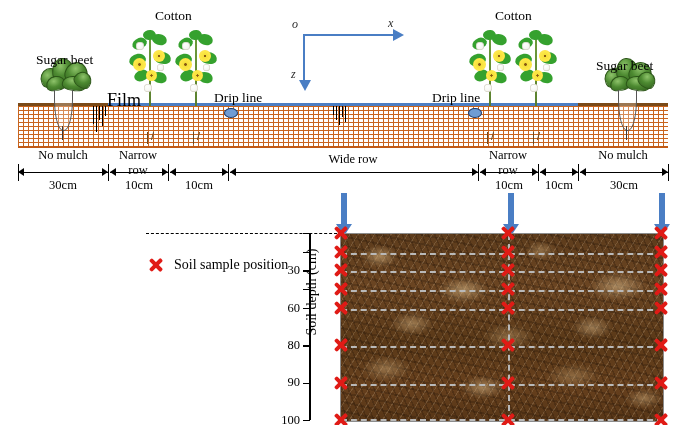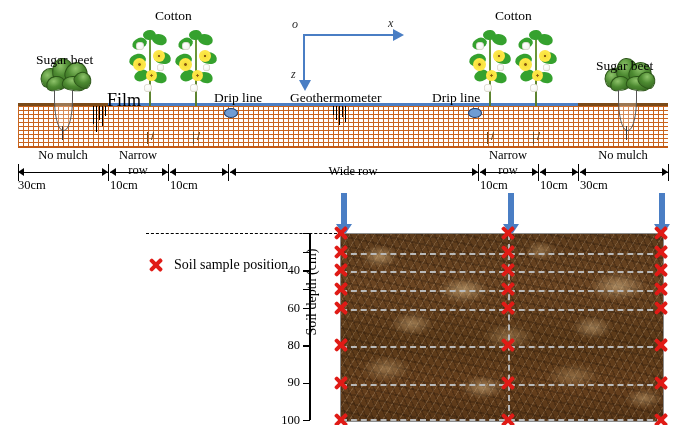--- a/index.html
+++ b/index.html
@@ -71,21 +71,21 @@
 
   
   #ruler{position:absolute;left:0;top:148px;width:572px;height:46px;}
   .rulename{position:absolute;font-size:12.5px;text-align:center;}
   .dimline{position:absolute;height:1px;background:#000;top:24px;}
   .tickv{position:absolute;width:1px;background:#000;top:16px;height:17px;}
   .arr-l{position:absolute;top:20px;width:0;height:0;
      border-right:6px solid #000;border-top:4px solid transparent;border-bottom:4px solid transparent;}
   .arr-r{position:absolute;top:20px;width:0;height:0;
      border-left:6px solid #000;border-top:4px solid transparent;border-bottom:4px solid transparent;}
-  .dimtext{position:absolute;top:30px;font-size:12.5px;text-align:left;}
+  .dimtext{position:absolute;top:30px;font-size:12.5px;text-align:center;}
 
   
   .linkarrow{position:absolute;width:6px;background:#4a7ec4;top:193px;height:34px;}
   .linkhead{position:absolute;width:0;height:0;top:224px;
      border-top:12px solid #4a7ec4;border-left:8px solid transparent;border-right:8px solid transparent;}
 
   
   #profile{position:absolute;left:0;top:200px;width:686px;height:225px;}
 
   #dashline{position:absolute;left:146px;top:33px;width:196px;height:0;
@@ -264,35 +264,34 @@
     <div class="probe" style="left:96px;height:26px;"></div>
     <div class="probe" style="left:99px;height:14px;"></div>
     <div class="probe" style="left:102px;height:20px;"></div>
     <div class="probe" style="left:105px;height:10px;"></div>
 
     <div class="probe" style="left:333px;height:9px;"></div>
     <div class="probe" style="left:336px;height:14px;"></div>
     <div class="probe" style="left:339px;height:19px;"></div>
     <div class="probe" style="left:342px;height:11px;"></div>
     <div class="probe" style="left:345px;height:16px;"></div>
-    <span class="lbl" style="left:290px;top:90px;font-size:13.5px;">Geothermometer</span>
 
     <div class="drip" style="left:224px;"></div>
     <div class="drip" style="left:468px;"></div>
     <span class="lbl" style="left:214px;top:90px;font-size:13.5px;">Drip line</span>
     <span class="lbl" style="left:432px;top:90px;font-size:13.5px;">Drip line</span>
 
     <span class="lbl" style="left:107px;top:90px;font-size:18px;">Film</span>
   </div>
 
   <div id="ruler">
 
     <div class="rulename" style="left:18px;width:90px;top:0px;">No mulch</div>
     <div class="rulename" style="left:108px;width:60px;top:0px;">Narrow row</div>
-    <div class="rulename" style="left:228px;width:250px;top:16px;">Wide row</div>
+    <div class="rulename" style="left:228px;width:250px;top:4px;">Wide row</div>
     <div class="rulename" style="left:478px;width:60px;top:0px;">Narrow row</div>
     <div class="rulename" style="left:578px;width:90px;top:0px;">No mulch</div>
 
     <div class="tickv" style="left:18px;"></div>
     <div class="tickv" style="left:108px;"></div>
     <div class="tickv" style="left:168px;"></div>
     <div class="tickv" style="left:228px;"></div>
     <div class="tickv" style="left:478px;"></div>
     <div class="tickv" style="left:538px;"></div>
     <div class="tickv" style="left:578px;"></div>
@@ -358,21 +357,21 @@
 
     <div class="dtick" style="top:33px;"></div>
     <div class="dtick" style="top:51.7px;"></div>
     <div class="dtick" style="top:70.4px;"></div>
     <div class="dtick" style="top:89.1px;"></div>
     <div class="dtick" style="top:107.8px;"></div>
     <div class="dtick" style="top:145.2px;"></div>
     <div class="dtick" style="top:182.6px;"></div>
     <div class="dtick" style="top:220px;"></div>
 
-    <div class="dlabel" style="top:63px;">40</div>
+    <div class="dlabel" style="top:63px;">30</div>
     <div class="dlabel" style="top:100.5px;">60</div>
     <div class="dlabel" style="top:138px;">80</div>
     <div class="dlabel" style="top:175.3px;">90</div>
     <div class="dlabel" style="top:212.7px;">100</div>
 
     <div id="soilblock">
       <div class="gridrow" style="top:18.7px;"></div>
       <div class="gridrow" style="top:37.4px;"></div>
       <div class="gridrow" style="top:56.1px;"></div>
       <div class="gridrow" style="top:74.8px;"></div>

